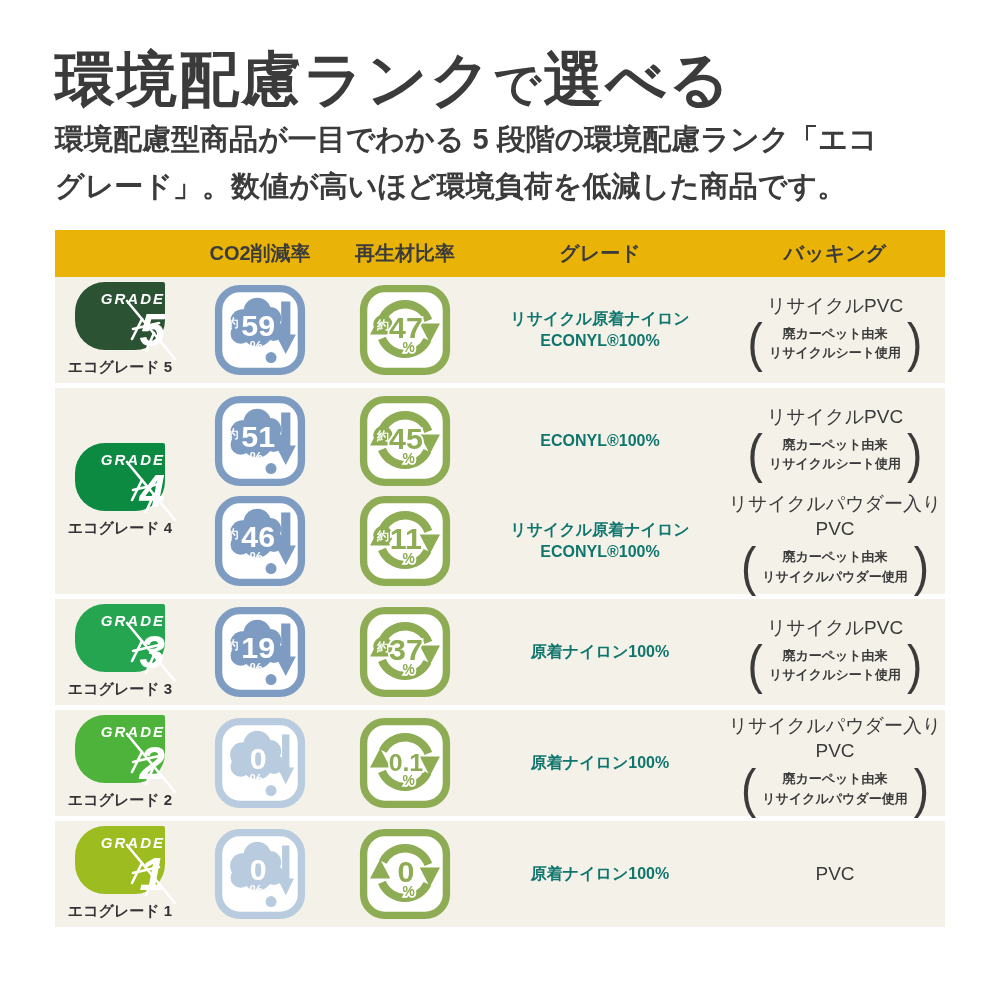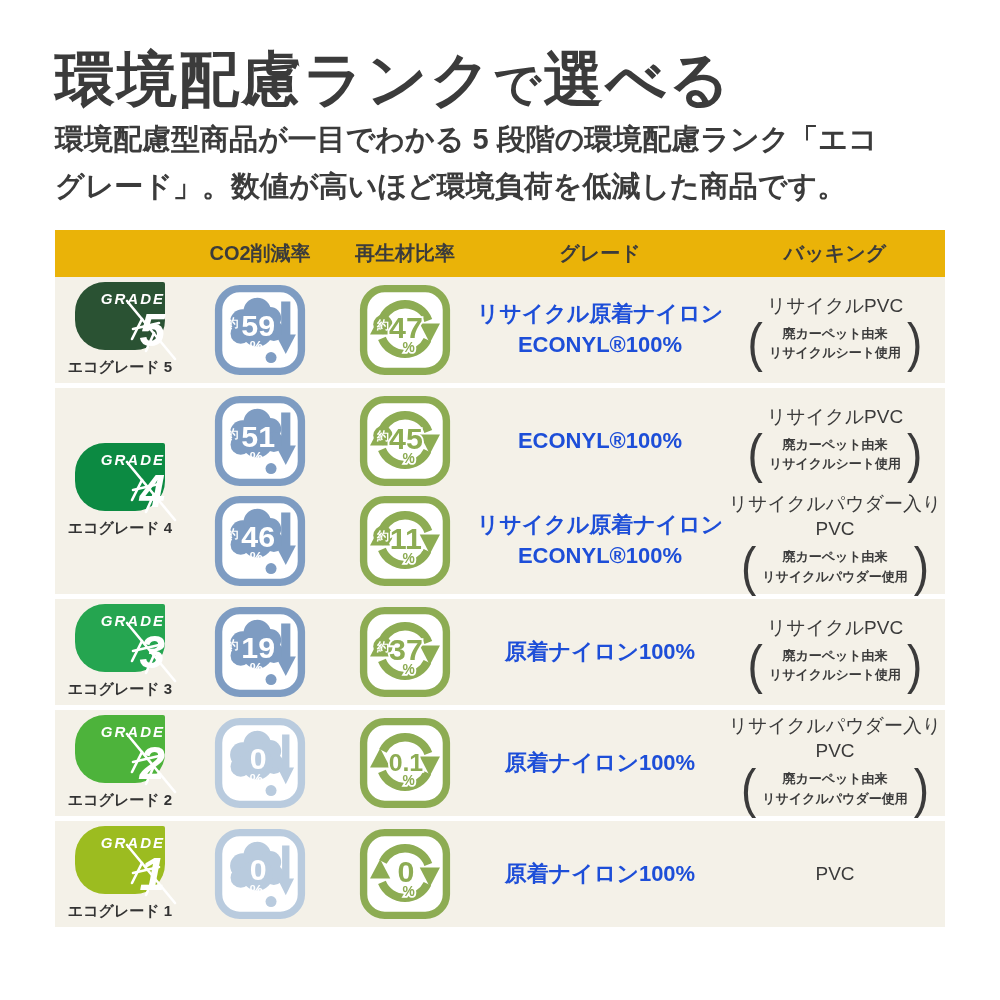--- a/index.html
+++ b/index.html
@@ -37,21 +37,21 @@
 
   
   .icon { width:92px; height:92px; }
   .icon svg { width:100%; height:100%; overflow:visible; }
   .icon text { font-family:"Liberation Sans", sans-serif; font-weight:bold; }
   .co2-icon text { fill:#ffffff; }
   .re-icon .t-val, .re-icon .t-unit { fill:currentColor; stroke:#ffffff; stroke-width:4px; paint-order:stroke; }
   .re-icon .t-approx { fill:#ffffff; }
 
   
-  .pile-cell { text-align:center; font-size:22px; font-weight:800; line-height:1.4; color:#1d4ed8; }
+  .pile-cell { text-align:center; font-size:16px; font-weight:800; line-height:1.4; color:#0f766e; }
   .pile-l2:empty { display:none; }
   .backing-cell { text-align:center; color:#3b3b3b; }
   .back-title { font-size:19px; font-weight:400; line-height:1.3; }
   .back-title:empty { display:none; }
   .paren { display:flex; align-items:center; justify-content:center; margin-top:2px; }
   .pchar { font-size:46px; font-weight:300; color:#3b3b3b; transform:scaleY(1.15); line-height:1; }
   .pnotes { padding:0 6px; }
   .note-line { font-size:13px; font-weight:700; line-height:1.5; white-space:nowrap; }
 </style>
 </head>

